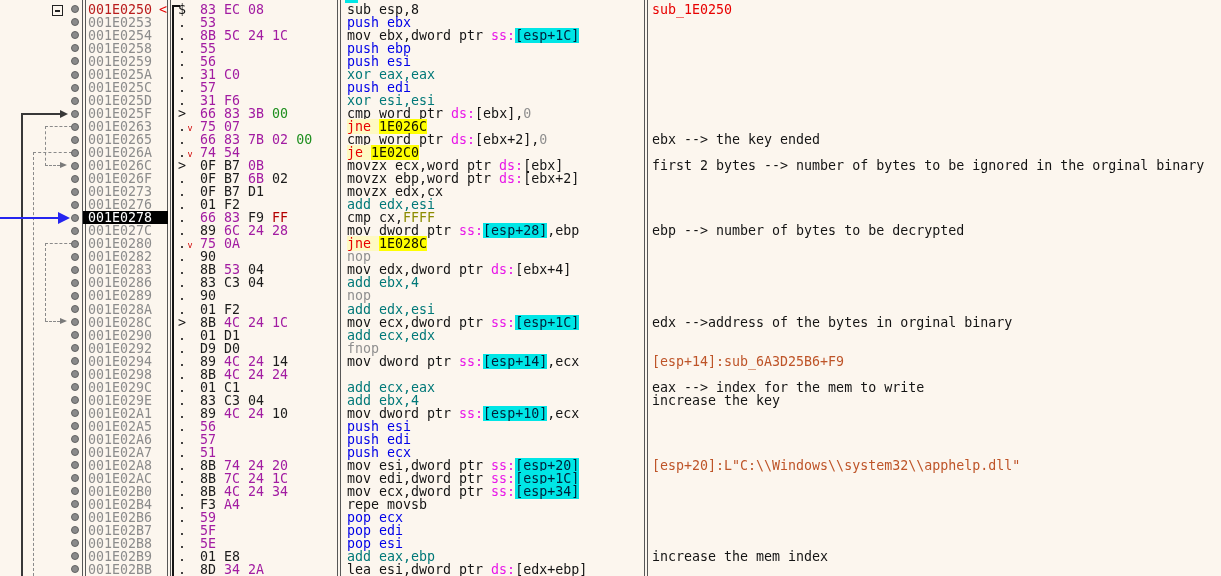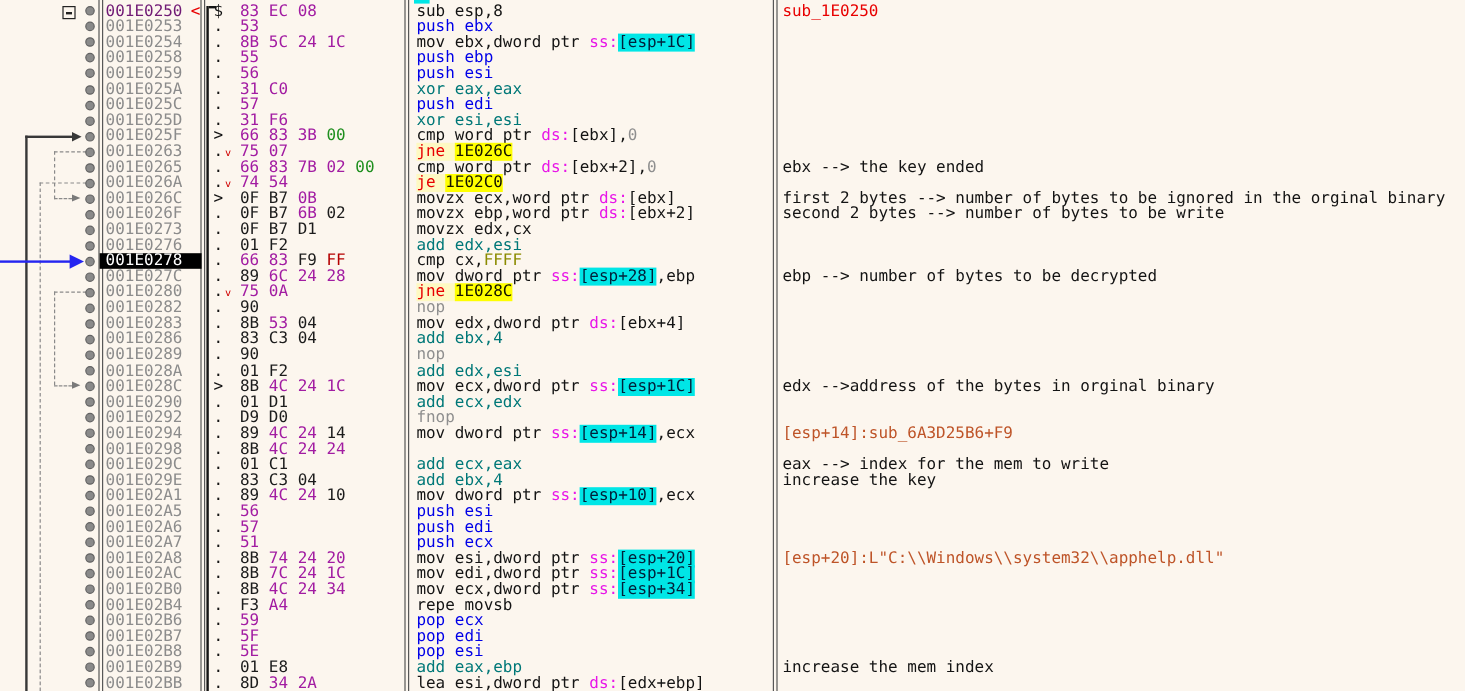--- a/index.html
+++ b/index.html
@@ -8,21 +8,21 @@
   .lay{position:absolute;top:0;left:0;width:100%;height:100%;pointer-events:none;}
   .divider{position:absolute;top:0;width:1px;height:576px;background:#575757;}
   .row{position:absolute;left:0;width:100%;height:13.03px;}
   .row span{position:absolute;white-space:pre;top:0;}
   .selbg{position:absolute;left:83px;width:85px;top:0;height:13.03px;background:#000;}
   .dot{position:absolute;left:71px;top:2.4px;width:8px;height:8px;border-radius:50%;
        background:#8a8a8a;border:1px solid #636363;box-sizing:border-box;}
   .cbox{position:absolute;left:52px;top:2px;width:11px;height:11px;border:1px solid #222;box-sizing:border-box;}
   .cbox i{position:absolute;left:2px;top:4px;width:5px;height:1.6px;background:#222;}
   .addr{left:88px;color:#8C8C8C;}
-  .addr.red{color:#701a75;}
+  .addr.red{color:#b91c1c;}
   .addr.sel{color:#FFFFFF;}
   .entrym{left:159px;color:#E80000;}
   .mark{left:178px;color:#141414;}
   .mv{font-size:8.5px;color:#D00000;position:relative;top:-1.5px;left:1.5px;}
   .bytes{left:200px;}
   .instr{left:347px;}
   .cmt{left:652px;}
   .bm{color:#A21CA2;} .bk{color:#1c1c1c;} .bg{color:#1F8F1F;} .br{color:#B40000;}
   .i{color:#141414;} .b{color:#0000E8;} .t{color:#007878;} .g{color:#8f8f8f;}
   .seg{color:#E816E8;} .ol{color:#8B8B00;}
@@ -185,21 +185,20 @@
         <span class="bytes"><span class="bk" style="position: relative;">0F </span><span class="bk" style="position: relative;">B7 </span><span class="bm" style="position: relative;">0B</span></span>
         <span class="instr"><span class="i" style="position: relative;">movzx ecx,word ptr </span><span class="seg" style="position: relative;">ds:</span><span class="i" style="position: relative;">[ebx]</span></span>
         <span class="cmt ck">first 2 bytes --&gt; number of bytes to be ignored in the orginal binary</span>
       </div>
       <div class="row" style="top: 172.295px;">
         <div class="dot"></div>
         <span class="addr">001E026F</span>
         <span class="mark">.</span>
         <span class="bytes"><span class="bk" style="position: relative;">0F </span><span class="bk" style="position: relative;">B7 </span><span class="bm" style="position: relative;">6B </span><span class="bk" style="position: relative;">02</span></span>
         <span class="instr"><span class="i" style="position: relative;">movzx ebp,word ptr </span><span class="seg" style="position: relative;">ds:</span><span class="i" style="position: relative;">[ebx+2]</span></span>
-        <span class="cmt ck">second 2 bytes --&gt; number of bytes to be write</span>
       </div>
       <div class="row" style="top: 185.318px;">
         <div class="dot"></div>
         <span class="addr">001E0273</span>
         <span class="mark">.</span>
         <span class="bytes"><span class="bk" style="position: relative;">0F </span><span class="bk" style="position: relative;">B7 </span><span class="bk" style="position: relative;">D1</span></span>
         <span class="instr"><span class="i" style="position: relative;">movzx edx,cx</span></span>
       </div>
       <div class="row" style="top: 198.34px;">
         <div class="dot"></div>

